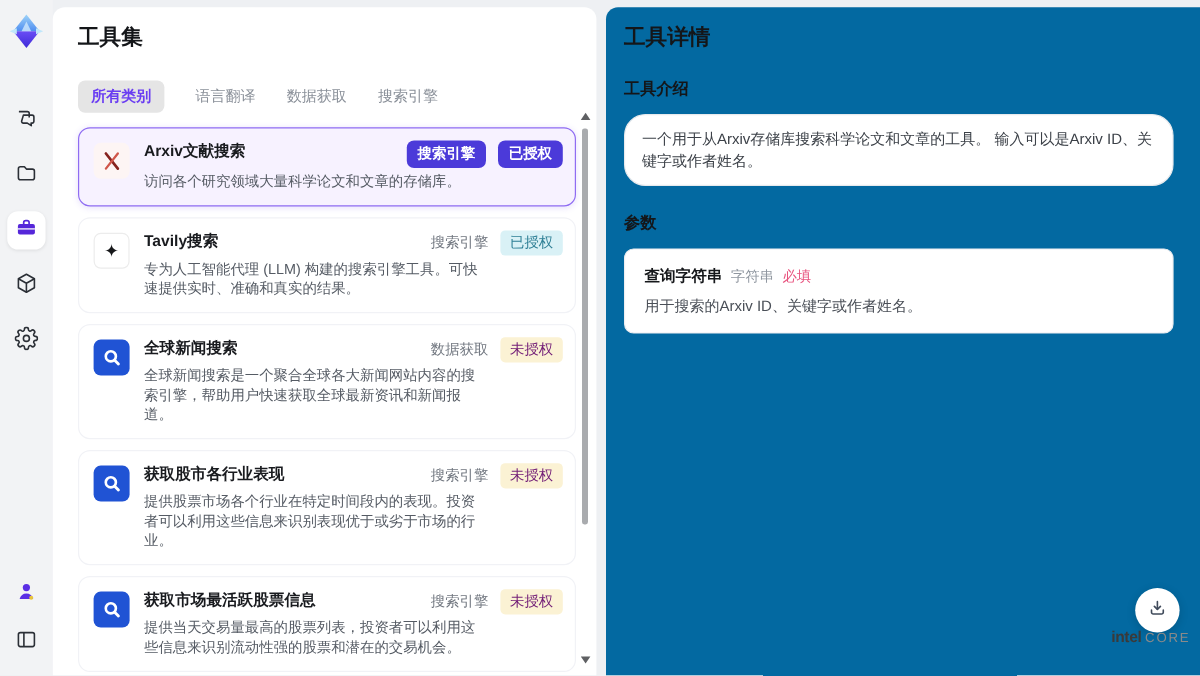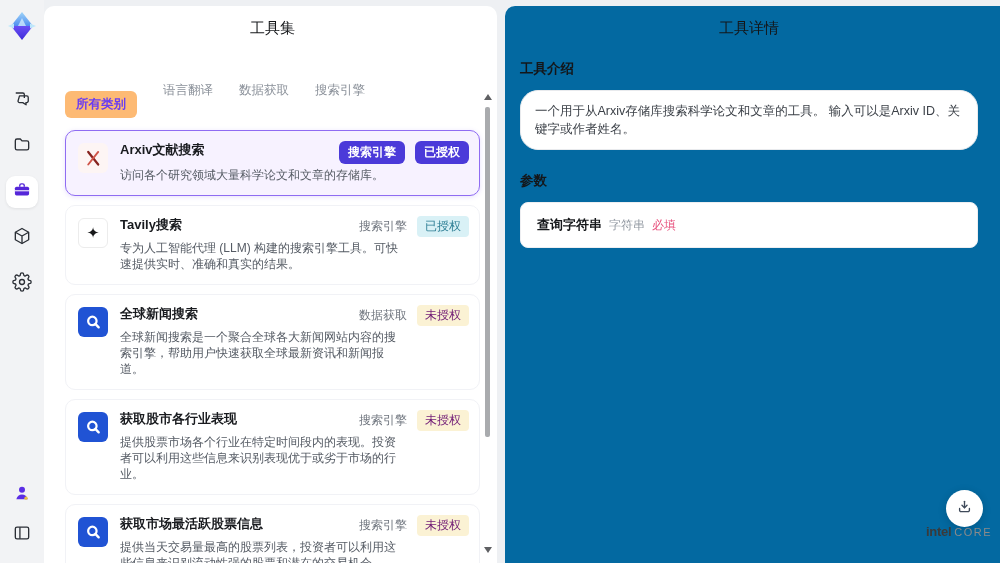--- a/index.html
+++ b/index.html
@@ -27,27 +27,27 @@
   
   .panel-left {
     position:absolute; left:44px; top:6px; width:453px; height:557px;
     background:#ffffff; border-radius:10px 10px 0 0; padding:0 17px 0 21px; overflow:hidden;
   }
   .panel-right {
     position:absolute; left:505px; top:6px; width:495px; height:557px;
     background:#0369a1; border-radius:10px 0 0 0; padding:0 22px 0 15px; overflow:hidden;
   }
 
-  .h1 { font-size:15px; font-weight:normal; color:#141619; padding-top:13px;text-align:center; }
+  .h1 { font-size:18px; font-weight:bold; color:#141619; padding-top:13px; }
   .h2 { font-size:13.5px; font-weight:bold; color:#141619; }
 
   
   .tabs { display:flex; align-items:center; gap:26px; margin-top:24px; font-size:12.5px; color:#8a9099; }
   .tab { cursor:pointer; padding:5px 0; white-space:nowrap; }
-  .tab.active { background:#fdba74; color:#6a3df2; padding:5px 11px; border-radius:6px; font-weight:bold;margin-top:29px; }
+  .tab.active { background:#e5e5e5; color:#6a3df2; padding:5px 11px; border-radius:6px; font-weight:bold; }
 
   
   .cards { margin-top:12px; display:flex; flex-direction:column; gap:9px; width:415px; }
   .card {
     display:flex; align-items:flex-start; gap:12px;
     border:1px solid #f1f2f6; border-radius:10px; padding:10px 10px 12px 12px;
     background:#fff; cursor:pointer;
   }
   .card.selected {
     border:1.5px solid #8f6cf2; background:#f7f2ff;
@@ -320,20 +320,21 @@
   <div class="h2 sec-gap">工具介绍</div>
   <div class="intro-box">一个用于从Arxiv存储库搜索科学论文和文章的工具。 输入可以是Arxiv ID、关键字或作者姓名。</div>
 
   <div class="h2 sec-gap">参数</div>
   <div class="param-box">
     <div class="param-row">
       <span class="param-name">查询字符串</span>
       <span class="param-type">字符串</span>
       <span class="param-req">必填</span>
     </div>
+    <div class="param-desc">用于搜索的Arxiv ID、关键字或作者姓名。</div>
   </div>
 </div>
 
 <div class="dl-btn">
   <span>
     <svg viewBox="0 0 24 24" width="19" height="19" fill="none" stroke="currentColor" stroke-width="1.7" stroke-linecap="round" stroke-linejoin="round">
       <path d="M12 5.5v8"></path>
       <path d="M8.8 10.5L12 13.7l3.2-3.2"></path>
       <path d="M5.8 14.5v2.2a1.8 1.8 0 0 0 1.8 1.8h8.8a1.8 1.8 0 0 0 1.8-1.8v-2.2"></path>
     </svg>

